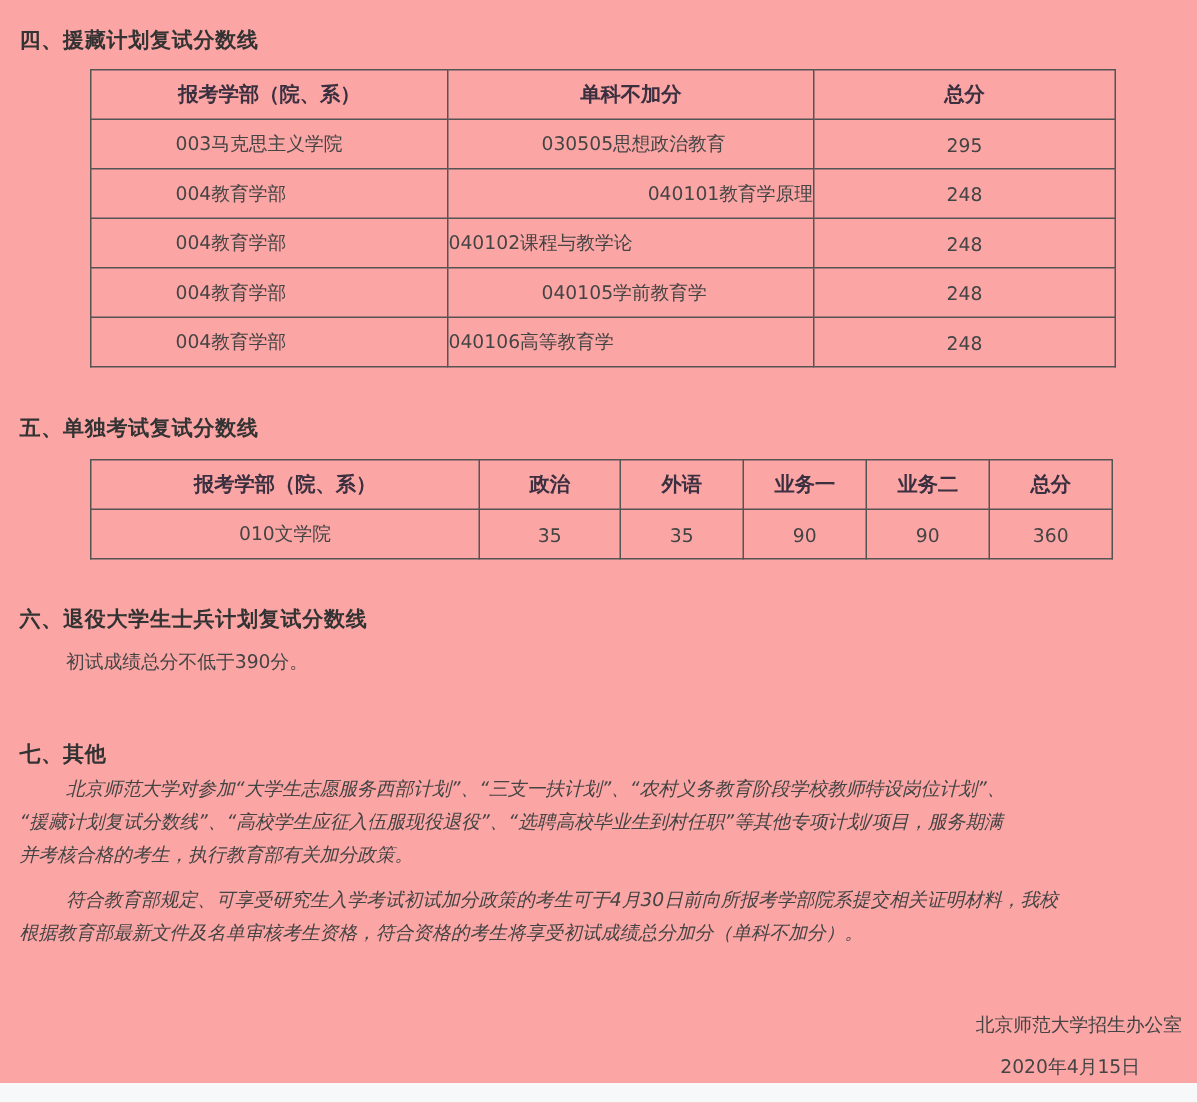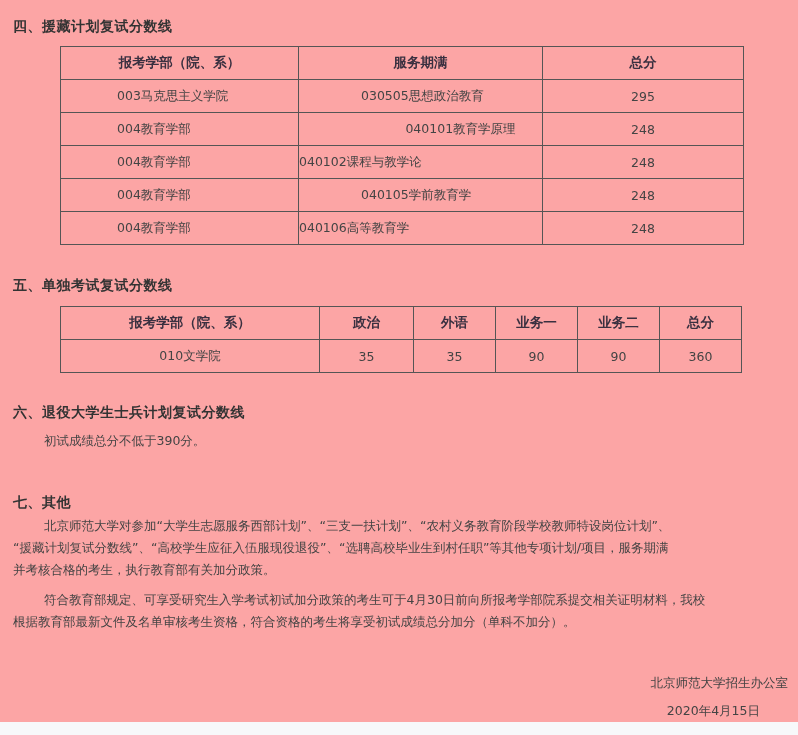--- a/index.html
+++ b/index.html
@@ -27,50 +27,50 @@
   table.t th { font-weight: bold; font-size: 13.5px; color: #3a3040; }
   #t1 { left: 60px; top: 46px; width: 683px; }
   #t1 tr { height: 33px; }
   #t2 { left: 60px; top: 306px; width: 681px; }
   #t2 tr { height: 33px; }
   .p {
     position: absolute; font-size: 12.5px; color: #444; line-height: 22px;
     white-space: nowrap;
   }
   .para { left: 13px; width: 782px; white-space: normal; }
-  .para span.line { display: block; white-space: nowrap; }
+  .para span.line { display: block; white-space: nowrap; font-style: italic; }
   .right { position: absolute; font-size: 12.5px; color: #444; white-space: nowrap; }
 </style>
 </head>
 <body>
 
 <div class="page">
 
   <div class="h" style="top:18px;">四、援藏计划复试分数线</div>
 
   <table class="t" id="t1">
     <colgroup>
         <col style="width:238px">
         <col style="width:244px">
         <col style="width:201px">
       </colgroup>
     <tbody>
         <tr>
       <th>报考学部（院、系）</th>
-      <th>服务期满</th>
+      <th>单科不加分</th>
       <th>总分</th>
     </tr>
     <tr>
       <td style="text-align:left;padding-left:56px">003马克思主义学院</td>
       <td style="text-align:left;padding-left:62px">030505思想政治教育</td>
       <td>295</td>
     </tr>
     <tr>
       <td style="text-align:left;padding-left:56px">004教育学部</td>
-      <td style="text-align:center;padding-left:80px">040101教育学原理</td>
+      <td style="text-align:right;padding-left:80px">040101教育学原理</td>
       <td>248</td>
     </tr>
     <tr>
       <td style="text-align:left;padding-left:56px">004教育学部</td>
       <td style="text-align:left;">040102课程与教学论</td>
       <td>248</td>
     </tr>
     <tr>
       <td style="text-align:left;padding-left:56px">004教育学部</td>
       <td style="text-align:left;padding-left:62px">040105学前教育学</td>

